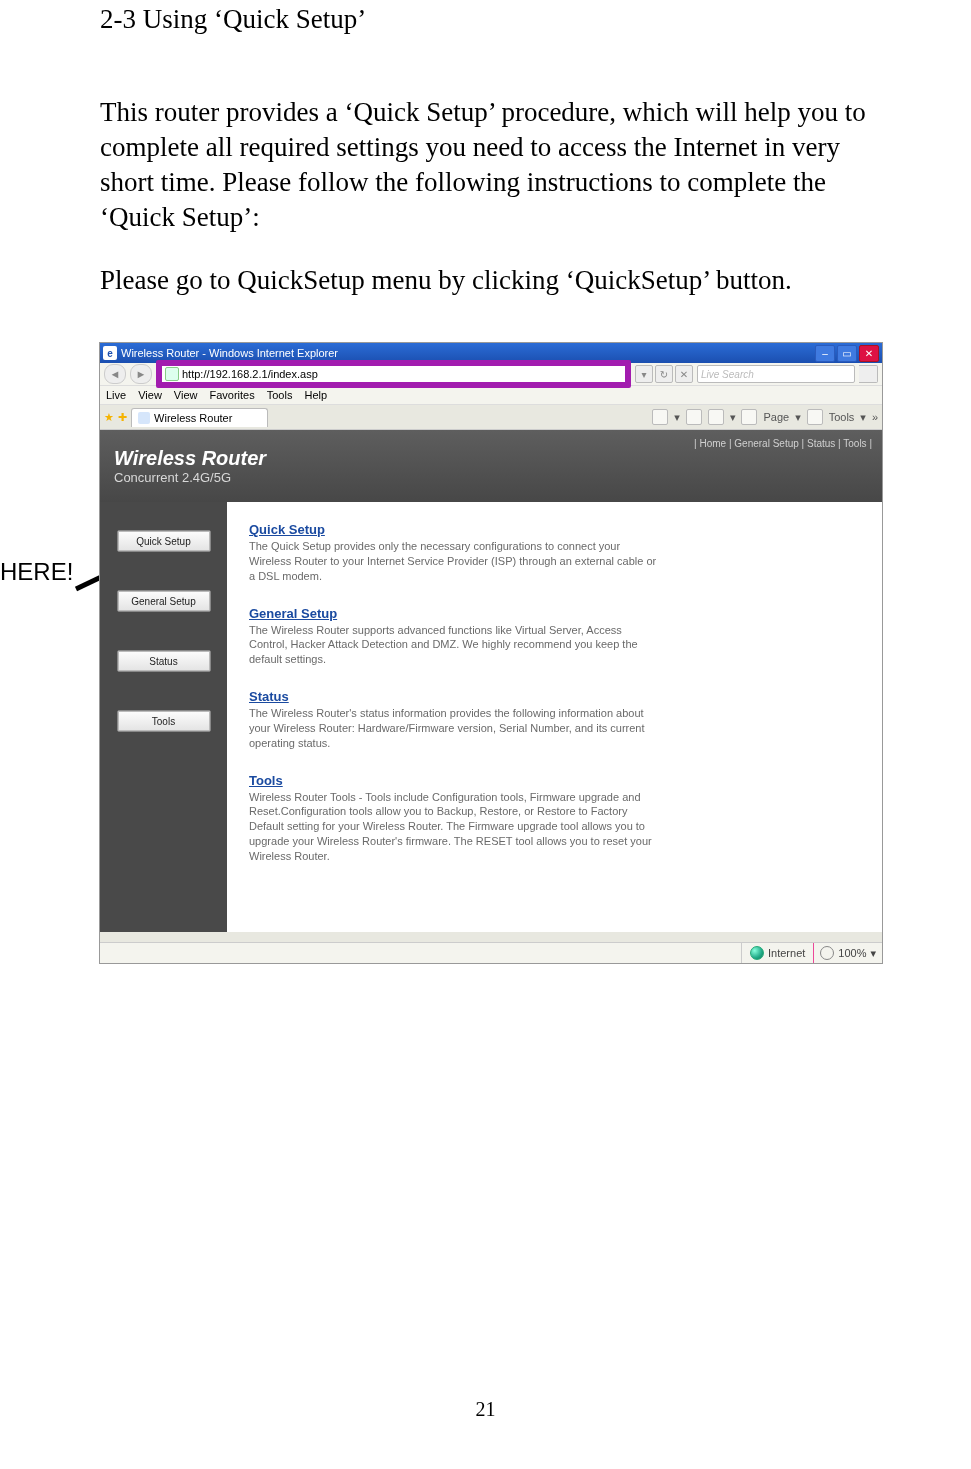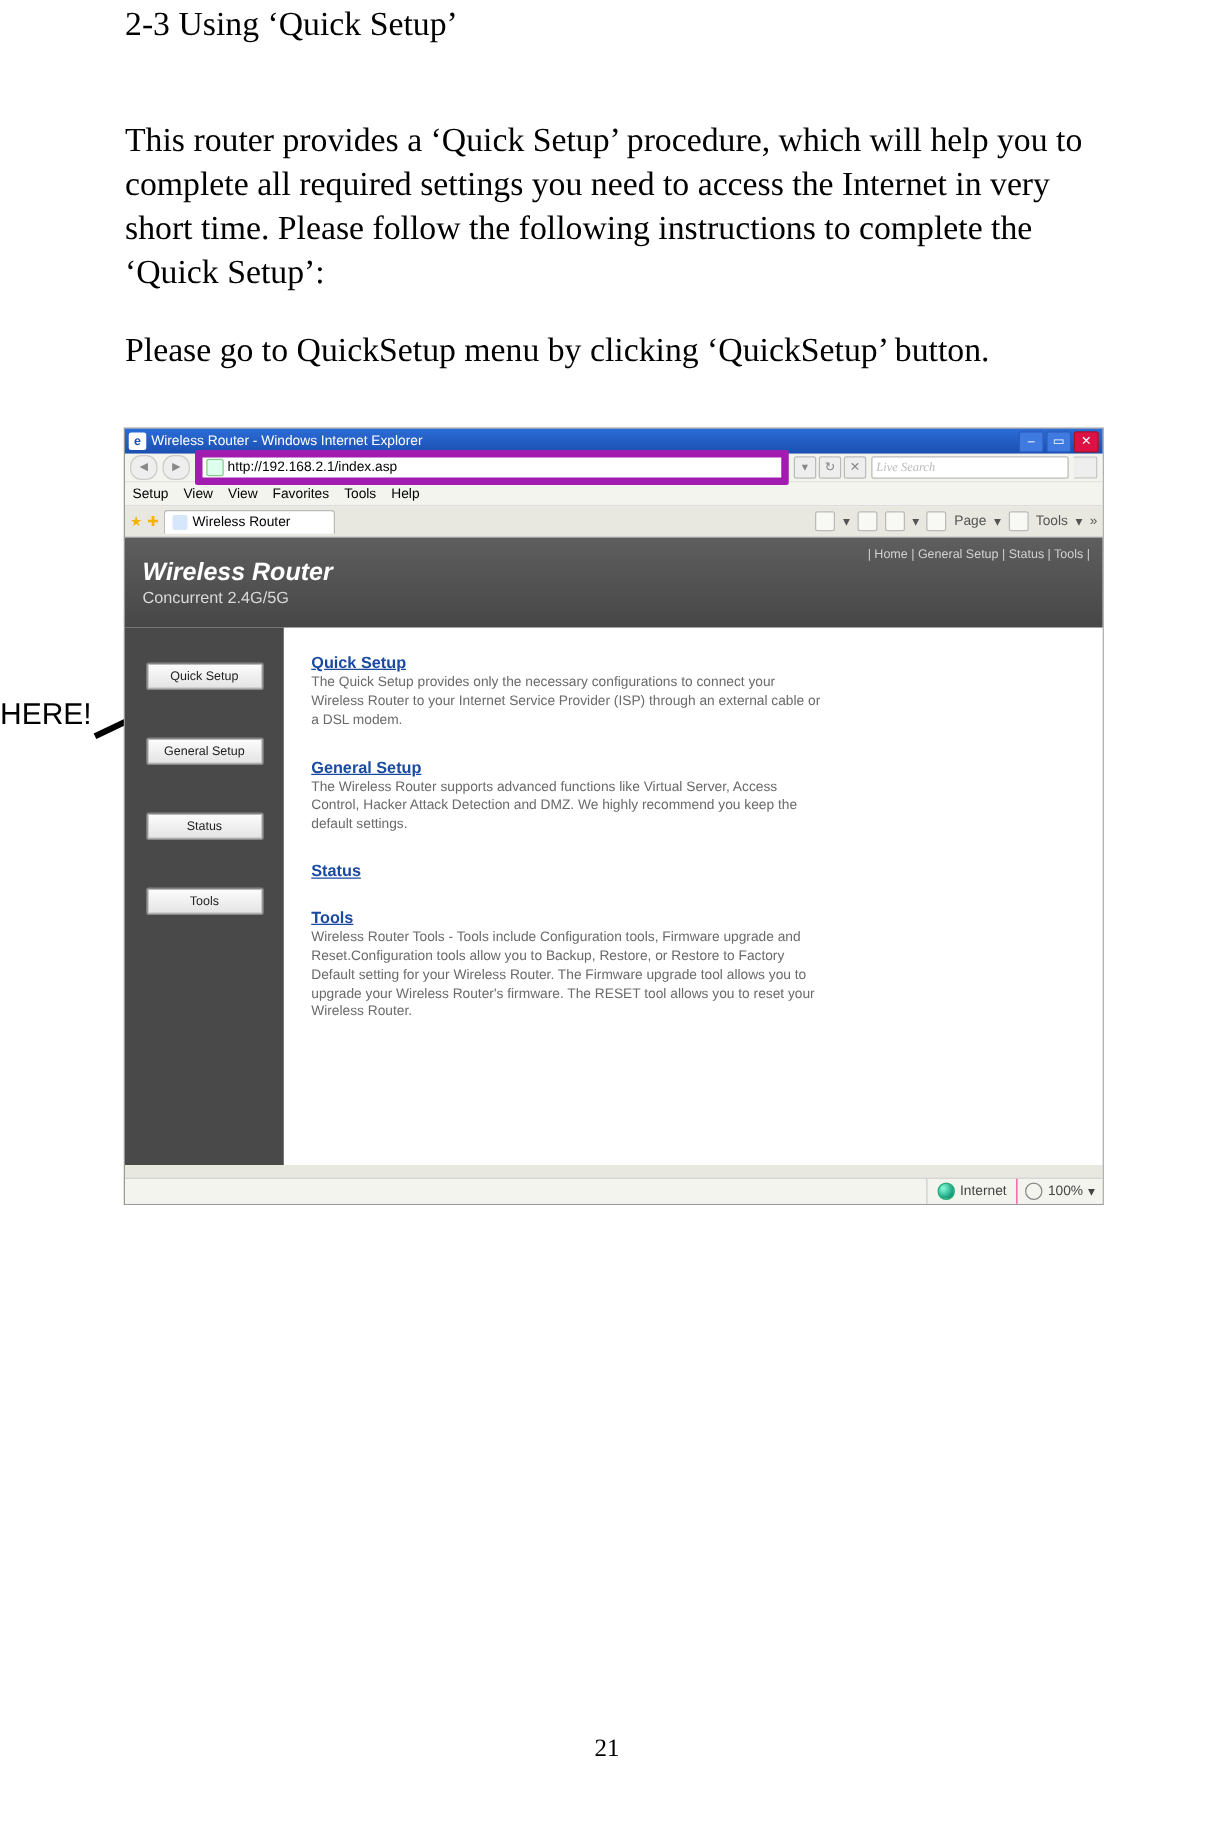--- a/index.html
+++ b/index.html
@@ -13,21 +13,21 @@
   .titlebar .ie { width:14px; height:14px; background:#fff; color:#1b4fb0; border-radius:2px; display:inline-flex; align-items:center; justify-content:center; font-weight:bold; font-size:10px; margin-right:4px; }
   .winbtns { margin-left:auto; display:flex; gap:2px; }
   .winbtn { width:18px; height:15px; background:#3f7ae0; border:1px solid #2a5bbd; border-radius:2px; color:#fff; display:flex; align-items:center; justify-content:center; font-size:10px; }
   .winbtn.close { background:#d14; border-color:#a12; }
   .navrow { height:22px; background:#f4f4ee; border-bottom:1px solid #ddd; display:flex; align-items:center; padding:0 4px; gap:4px; font-size:11px; }
   .navbtn { width:20px; height:18px; border:1px solid #ccc; border-radius:9px; background:#eee; color:#888; display:flex; align-items:center; justify-content:center; }
   .addr { flex:1; height:16px; background:#fff; border:6px solid #a21caf; border-radius:2px; display:flex; align-items:center; padding:0 3px; gap:3px; }
   .addr .pg { width:12px; height:12px; background:#dfe; border:1px solid #8c8; border-radius:2px; }
   .addrctrls { display:flex; align-items:center; gap:2px; }
   .sq { width:16px; height:16px; border:1px solid #bbb; background:#eee; border-radius:2px; display:flex; align-items:center; justify-content:center; color:#888; font-size:10px; }
-  .search { width:150px; height:16px; background:#fff; border:1px solid #bbb; border-radius:2px; color:#bbb; font-style:italic; padding:0 3px; font-size:10px; display:flex; align-items:center;font-family:Liberation Serif, serif; }
+  .search { width:150px; height:16px; background:#fff; border:1px solid #bbb; border-radius:2px; color:#bbb; font-style:italic; padding:0 3px; font-size:10px; display:flex; align-items:center; }
   .glass { width:18px; height:16px; border:1px solid #bbb; border-left:0; background:#eee; border-radius:0 2px 2px 0; position:relative; }
   .menubar { height:18px; background:#f4f4ee; border-bottom:1px solid #ddd; display:flex; align-items:center; gap:12px; padding:0 6px; font-size:11px; }
   .menubar span { text-decoration:underline; text-decoration-color:transparent; }
   .tabbar { height:24px; background:#e8e8e0; border-bottom:1px solid #ccc; display:flex; align-items:center; padding:0 4px; gap:4px; font-size:11px; }
   .star { color:#f5b301; }
   .tab { height:18px; background:#fff; border:1px solid #bbb; border-bottom:0; border-radius:3px 3px 0 0; padding:0 35px 0 6px; display:flex; align-items:center; gap:4px; }
   .tab .ie2 { width:12px; height:12px; background:#d6e6fb; border-radius:2px; }
   .tbtools { margin-left:auto; display:flex; align-items:center; gap:6px; color:#555; }
   .tbtools .ic { width:14px; height:14px; border:1px solid #bbb; background:#f8f8f4; border-radius:2px; display:inline-block; }
   .hdr { height:72px; background:linear-gradient(#5e5e5e,#474747); color:#fff; display:flex; align-items:center; padding-left:14px; position:relative; }
@@ -44,21 +44,21 @@
   .sect .sd { max-width:410px; line-height:1.35; }
   .footer { height:10px; background:#e8e8e0; }
   .statusbar { height:20px; background:#f4f4ee; border-top:1px solid #ccc; display:flex; align-items:center; font-size:11px; color:#444; }
   .statusbar .spacer { flex:1; }
   .statusbar .netblk { display:flex; align-items:center; gap:4px; padding:0 8px; border-left:1px solid #ccc; height:100%; }
   .globe { width:12px; height:12px; border-radius:50%; background:radial-gradient(circle at 30% 30%, #8fd, #2a8 60%, #175); border:1px solid #2a7; }
   .zoom { display:flex; align-items:center; gap:4px; padding:0 6px; border-left:1px solid #ec4899; height:100%; }
   .zglass { width:12px; height:12px; border:1px solid #888; border-radius:50%; position:relative; }
   .arrow { position:absolute; left:76px; top:535px; }
   .arrow svg { overflow:visible; }
-  .pagenum { position:absolute; bottom:62px; left:0; width:100%; text-align:center; font-size:20px; font-family:"Times New Roman", serif; }
+  .pagenum { position:absolute; bottom:52px; left:0; width:100%; text-align:center; font-size:20px; font-family:"Times New Roman", serif; }
 </style>
 </head>
 <body>
 
 <div class="page">
   <div class="heading">2-3 Using ‘Quick Setup’</div>
   <div class="para">This router provides a ‘Quick Setup’ procedure, which will help you to complete all required settings you need to access the Internet in very short time. Please follow the following instructions to complete the ‘Quick Setup’:</div>
   <div class="para2">Please go to QuickSetup menu by clicking ‘QuickSetup’ button.</div>
 
   <div class="here">HERE!</div>
@@ -95,21 +95,21 @@
       <span class="addrctrls">
         <span class="sq">▾</span>
         <span class="sq">↻</span>
         <span class="sq">✕</span>
       </span>
       <span class="search">Live Search</span>
       <span class="glass"></span>
     </div>
 
     <div class="menubar">
-      <span>Setup</span>
+      <span>Live</span>
       <span>View</span>
       <span>View</span>
       <span>Favorites</span>
       <span>Tools</span>
       <span>Help</span>
     </div>
 
     <div class="tabbar">
       <span class="star">★</span>
       <span class="star">✚</span>
@@ -152,20 +152,21 @@
         <div class="sect">
           <a class="st">Quick Setup</a>
           <div class="sd">The Quick Setup provides only the necessary configurations to connect your Wireless Router to your Internet Service Provider (ISP) through an external cable or a DSL modem.</div>
         </div>
         <div class="sect">
           <a class="st">General Setup</a>
           <div class="sd">The Wireless Router supports advanced functions like Virtual Server, Access Control, Hacker Attack Detection and DMZ. We highly recommend you keep the default settings.</div>
         </div>
         <div class="sect">
           <a class="st">Status</a>
+          <div class="sd">The Wireless Router's status information provides the following information about your Wireless Router: Hardware/Firmware version, Serial Number, and its current operating status.</div>
         </div>
         <div class="sect">
           <a class="st">Tools</a>
           <div class="sd">Wireless Router Tools - Tools include Configuration tools, Firmware upgrade and Reset.Configuration tools allow you to Backup, Restore, or Restore to Factory Default setting for your Wireless Router. The Firmware upgrade tool allows you to upgrade your Wireless Router's firmware. The RESET tool allows you to reset your Wireless Router.</div>
         </div>
       </div>
     </div>
     <div class="footer"></div>
 
     <div class="statusbar">

